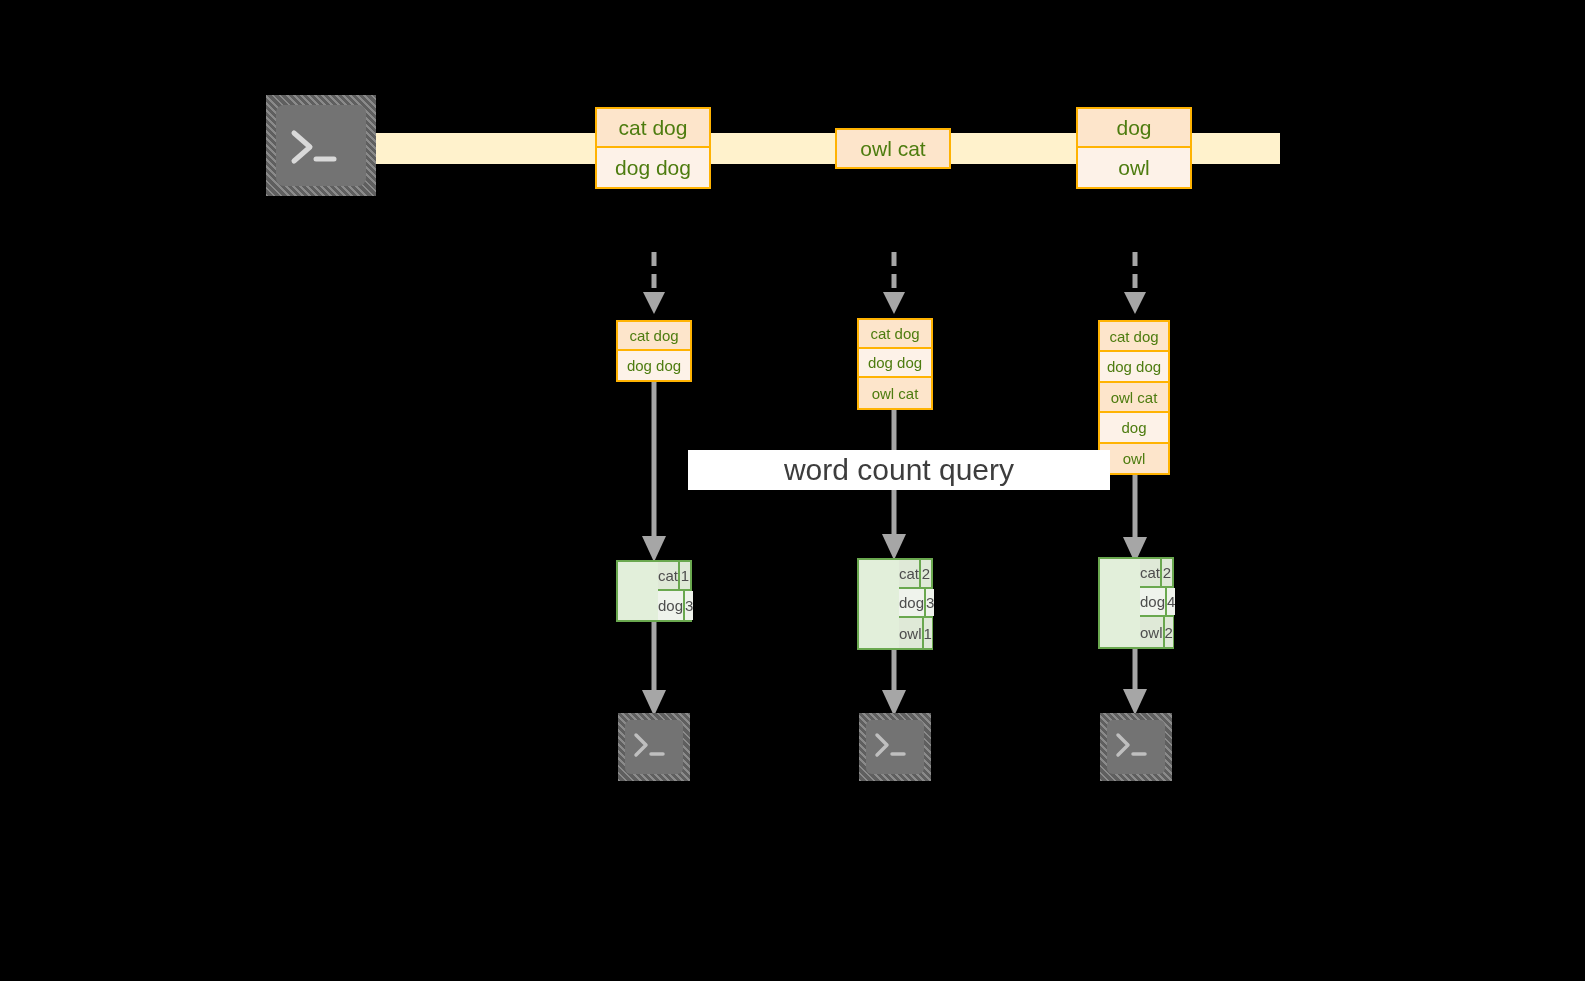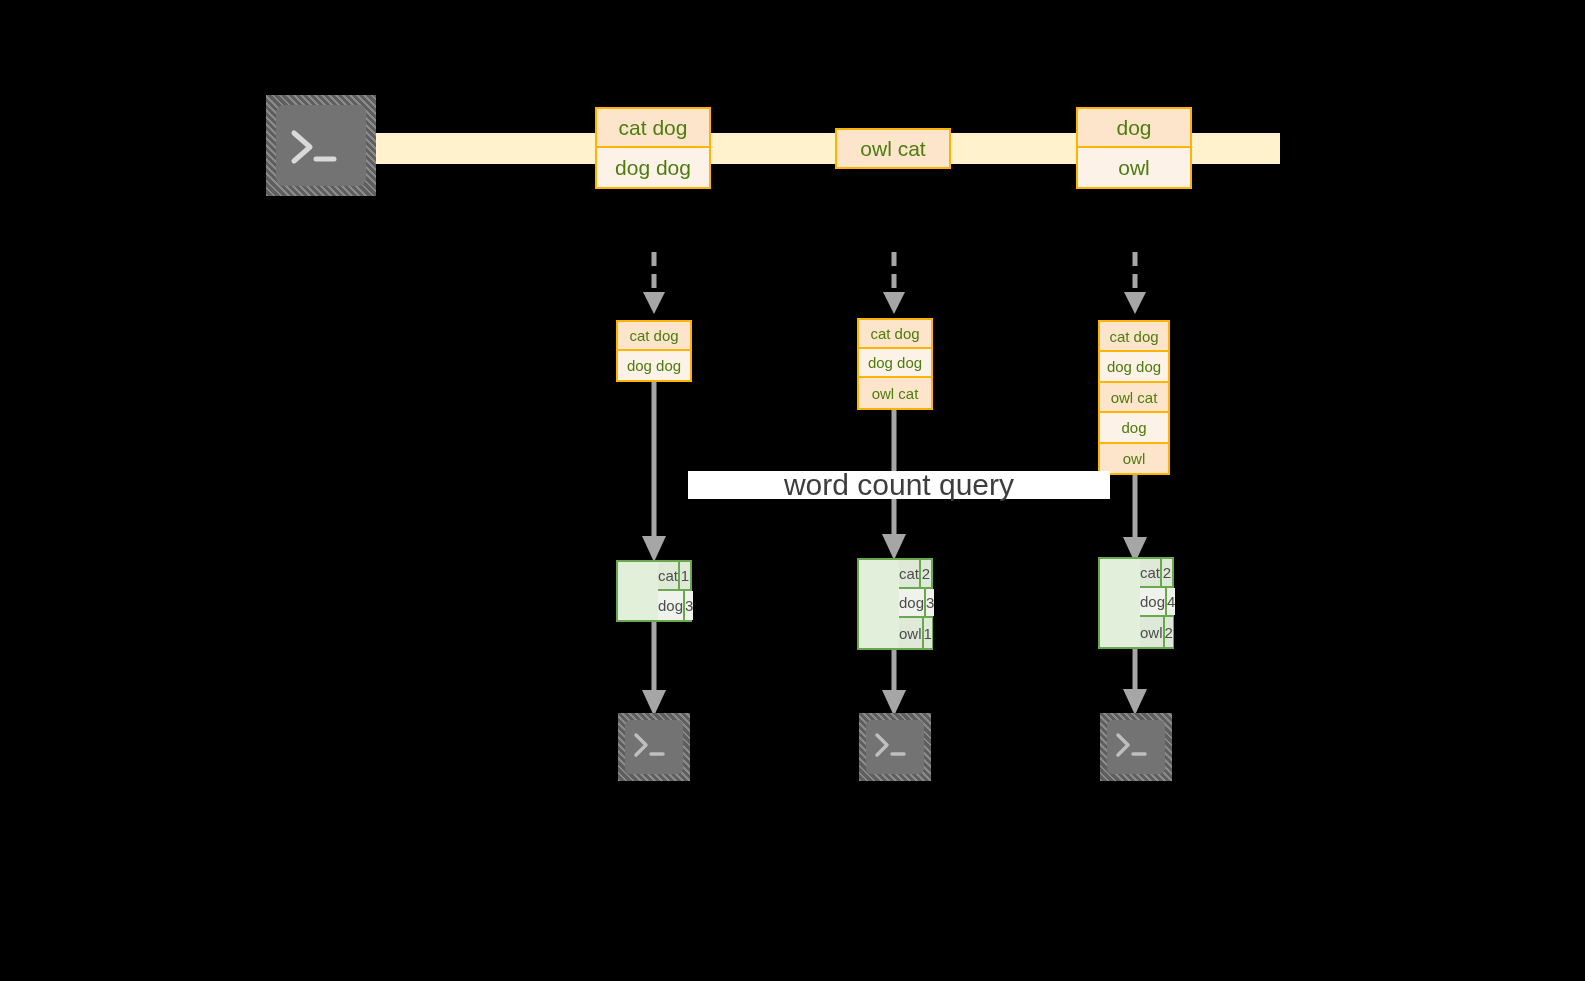--- a/index.html
+++ b/index.html
@@ -263,15 +263,15 @@
   </svg>
 
   <div class="term" style="left:1100px; top:713px; width:72px; height:68px;">
     <div class="term-inner" style="inset:7px; border-radius:6px;"></div>
     <svg width="72" height="68" viewBox="0 0 72 68">
       <path d="M18 22 L28 32 L18 42" stroke="#bfbfbf" stroke-width="3.5" fill="none" stroke-linecap="round" stroke-linejoin="round"></path>
       <line x1="33" y1="41" x2="45" y2="41" stroke="#bfbfbf" stroke-width="3.5" stroke-linecap="round"></line>
     </svg>
   </div>
 
-  <div class="qlabel" style="left:688px; top:471px; width:422px; height:28px; font-size:30px;">word count query</div>
+  <div class="qlabel" style="left:688px; top:450px; width:422px; height:40px; font-size:30px;">word count query</div>
 
 </div>
 
 </body></html>

